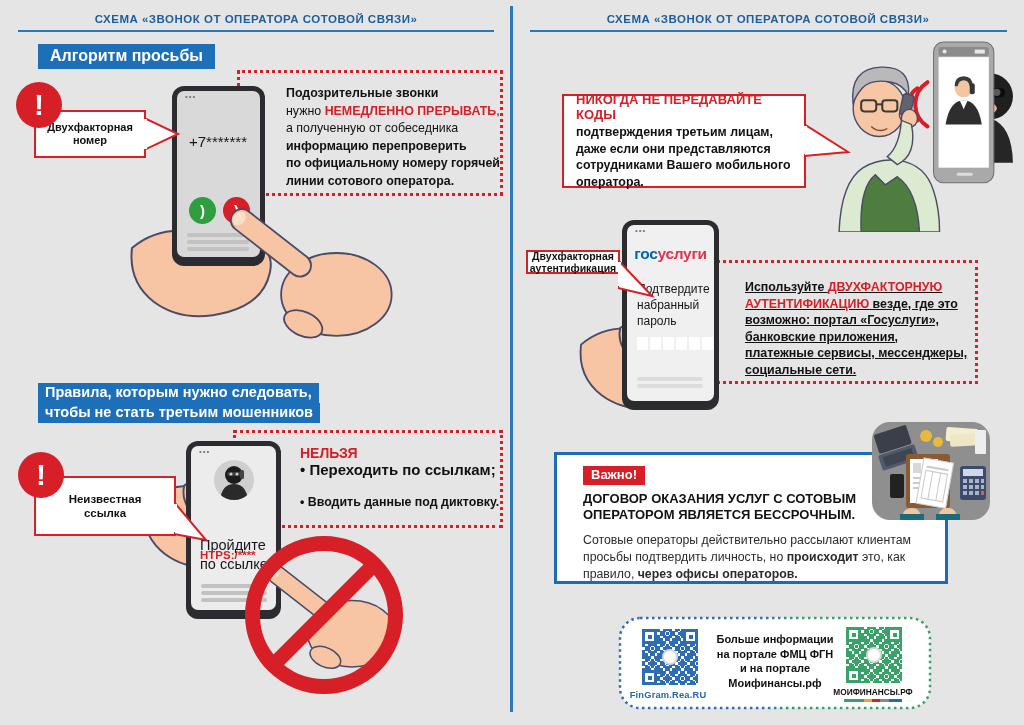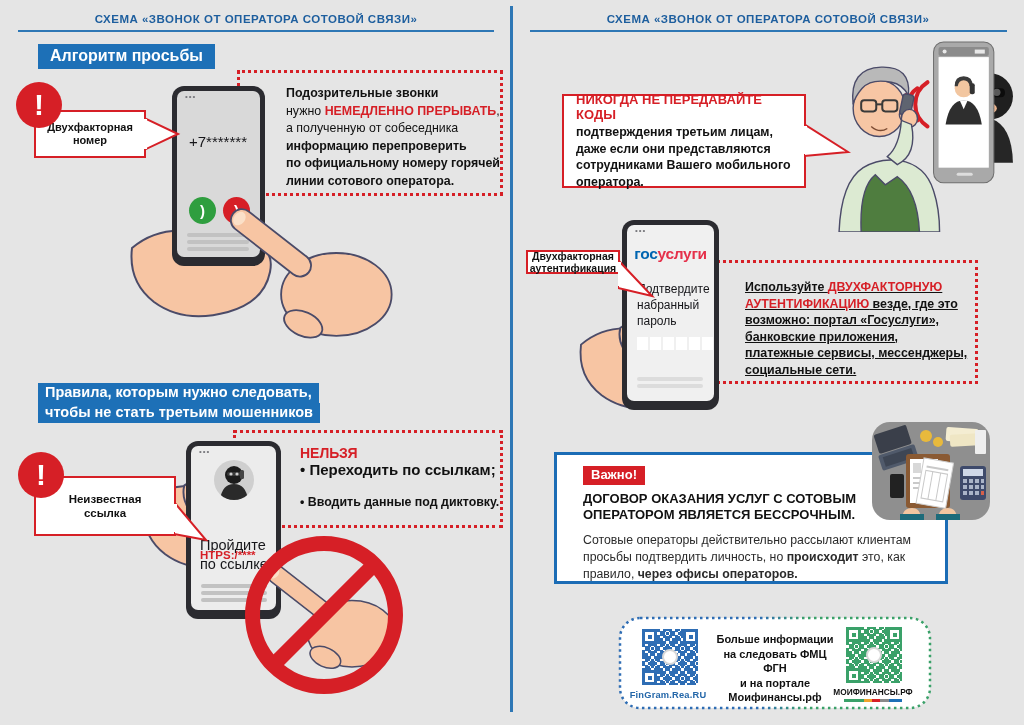--- a/index.html
+++ b/index.html
@@ -415,21 +415,21 @@
     </svg>
     <div class="qr" style="--c:#2e6db4; left:24px; top:13px; width:56px; height:56px;">
       <div class="qf" style="left:0; top:0;"></div>
         <div class="qf" style="right:0; top:0;"></div>
         <div class="qf" style="left:0; bottom:0;"></div>
       <div class="qlogo"></div>
     </div>
     <div class="qr1label">FinGram.Rea.RU</div>
     <div class="qrtext">
       <div>Больше информации</div>
-        <div>на следовать ФМЦ ФГН</div>
+        <div>на портале ФМЦ ФГН</div>
       <div>и на портале</div>
         <div>Моифинансы.рф</div>
     </div>
     <div class="qr" style="--c:#3aa169; left:228px; top:11px; width:56px; height:56px;">
       <div class="qf" style="left:0; top:0;"></div>
         <div class="qf" style="right:0; top:0;"></div>
         <div class="qf" style="left:0; bottom:0;"></div>
       <div class="qlogo"></div>
     </div>
     <div class="qr2label">МОИФИНАНСЫ.РФ</div>

